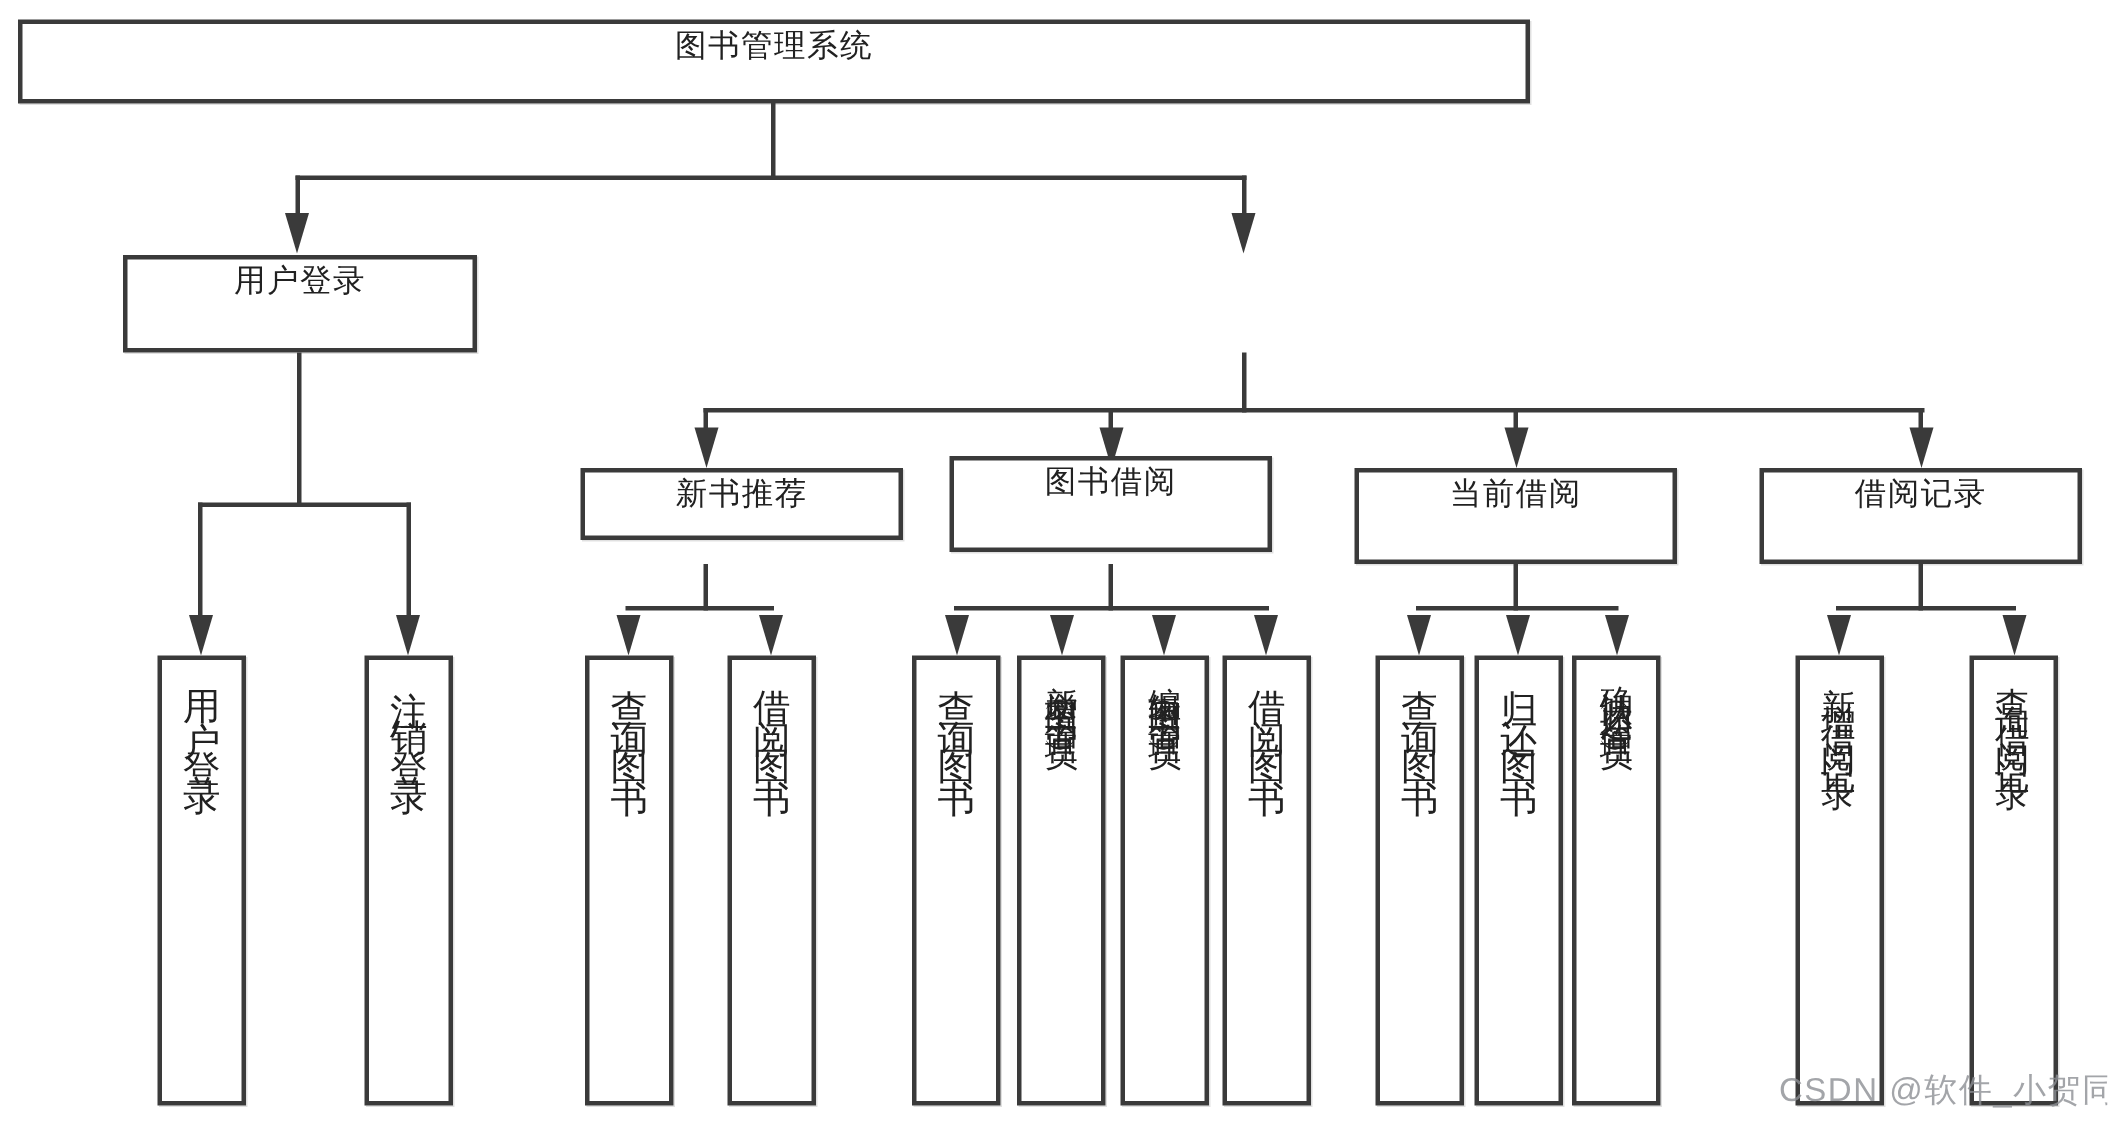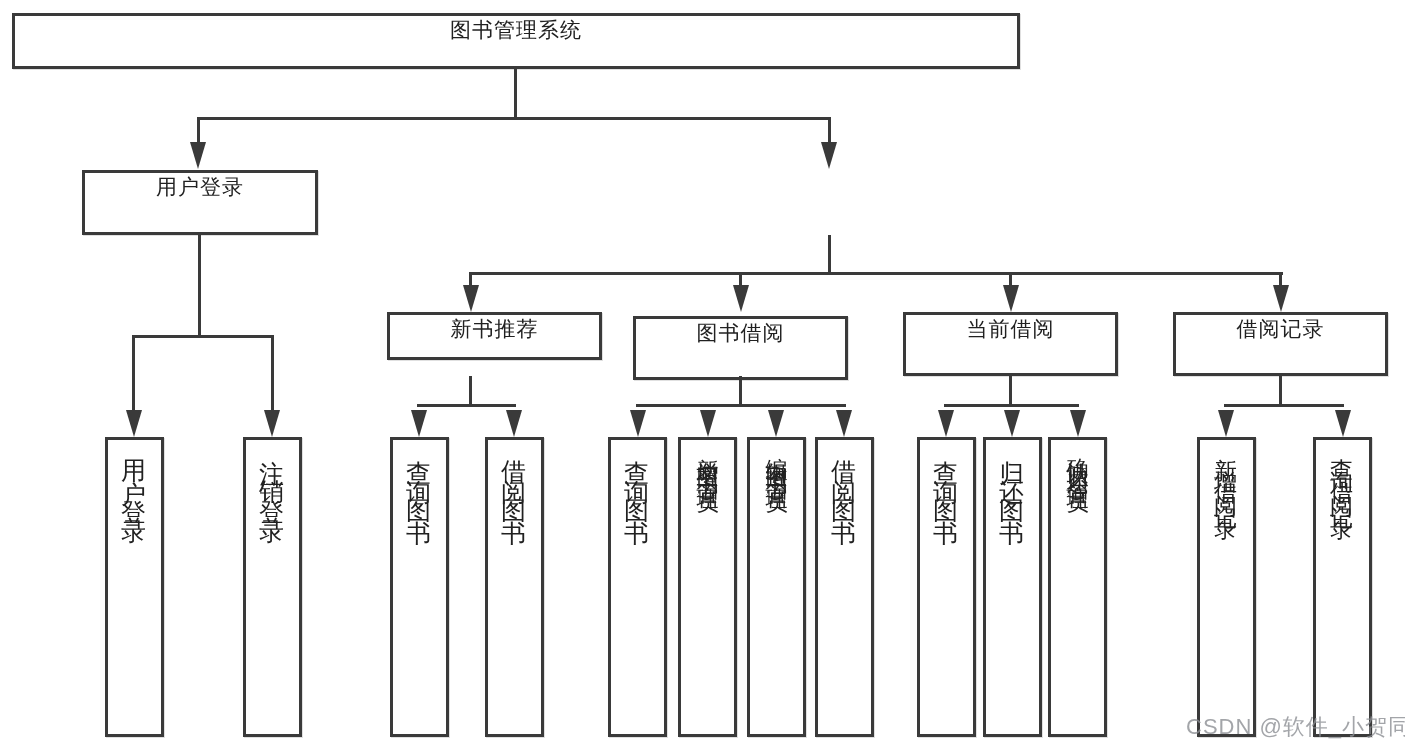--- a/index.html
+++ b/index.html
@@ -104,21 +104,21 @@
   <div class="line vline" style="left:1009px; top:272px; height:16px;"></div>
   <div class="line vline" style="left:1279px; top:272px; height:16px;"></div>
   <div class="arrow" style="left:463px; top:285px;"></div>
   <div class="arrow" style="left:733px; top:285px;"></div>
   <div class="arrow" style="left:1003px; top:285px;"></div>
   <div class="arrow" style="left:1273px; top:285px;"></div>
 
   <div class="box" style="left:363px; top:312px; width:215px; height:48px;margin-left:24px;">
     <span class="hlabel">新书推荐</span>
   </div>
-  <div class="box" style="left:633px; top:316px; width:215px; height:64px;">
+  <div class="box" style="left:633px; top:304px; width:215px; height:64px;">
     <span class="hlabel">图书借阅</span>
   </div>
   <div class="box" style="left:1173px; top:312px; width:215px; height:64px;">
     <span class="hlabel">借阅记录</span>
   </div>
   <div class="box" style="left:903px; top:312px; width:215px; height:64px;">
     <span class="hlabel">当前借阅</span>
   </div>
 
   <div class="line vline" style="left:469px; top:376px; height:31px;"></div>

